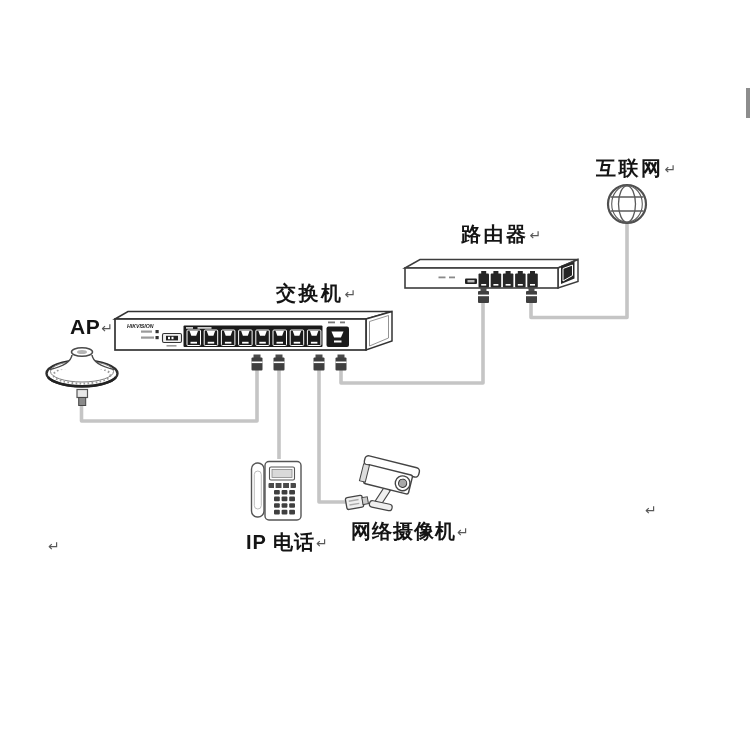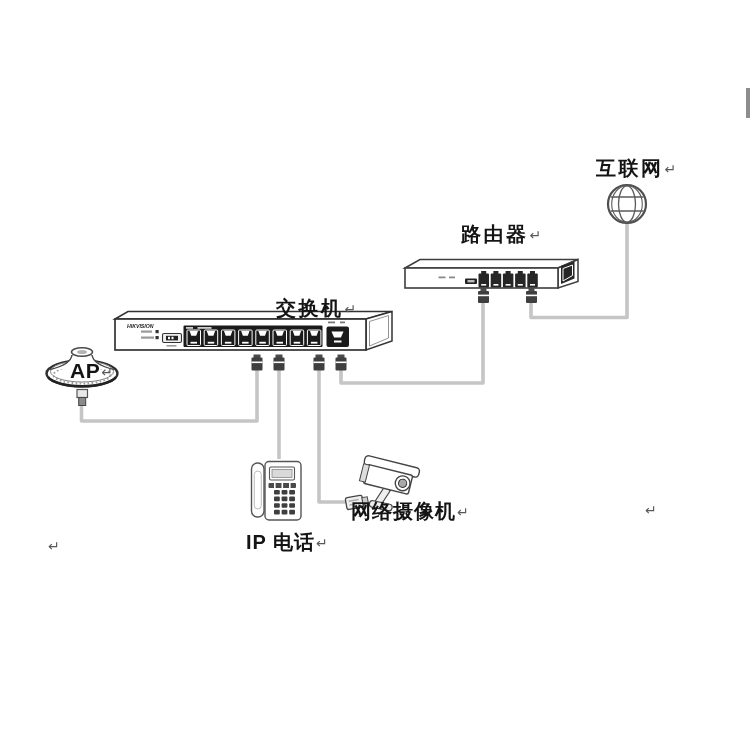--- a/index.html
+++ b/index.html
@@ -241,25 +241,25 @@
         <circle cx="404" cy="480" r="7.4" fill="#ffffff" stroke="#444444" stroke-width="1.4"></circle>
         <circle cx="404" cy="480" r="4.1" fill="#a8a8a8" stroke="#333333" stroke-width="1"></circle>
       </g>
     </g>
   </svg>
 
   <div class="node-label" style="left:596px;top:158px;"><span>互联网</span><span class="mark">↵</span></div>
 
   <div class="node-label" style="left:461px;top:224px;"><span>路由器</span><span class="mark">↵</span></div>
 
-  <div class="node-label" style="left:276px;top:298px;"><span>交换机</span><span class="mark">↵</span></div>
-
-  <div class="node-label latin" style="left:70px;top:316px;margin-top:44px;"><span>AP</span><span class="mark">↵</span></div>
+  <div class="node-label" style="left:276px;top:283px;"><span>交换机</span><span class="mark">↵</span></div>
+
+  <div class="node-label latin" style="left:70px;top:316px;"><span>AP</span><span class="mark">↵</span></div>
 
   <div class="node-label ls1" style="left:238px;top:532px;"><span>IP 电话</span><span class="mark">↵</span></div>
 
-  <div class="node-label ls1" style="left:343px;top:501px;font-family:Liberation Serif, serif;"><span>网络摄像机</span><span class="mark">↵</span></div>
+  <div class="node-label ls1" style="left:343px;top:521px;font-family:Liberation Serif, serif;"><span>网络摄像机</span><span class="mark">↵</span></div>
 
   <div class="stray-mark" style="left:48px;top:539px;">↵</div>
   <div class="stray-mark" style="left:645px;top:503px;">↵</div>
 
   <div class="edge-artifact"></div>
 </div>
 
 </body></html>

